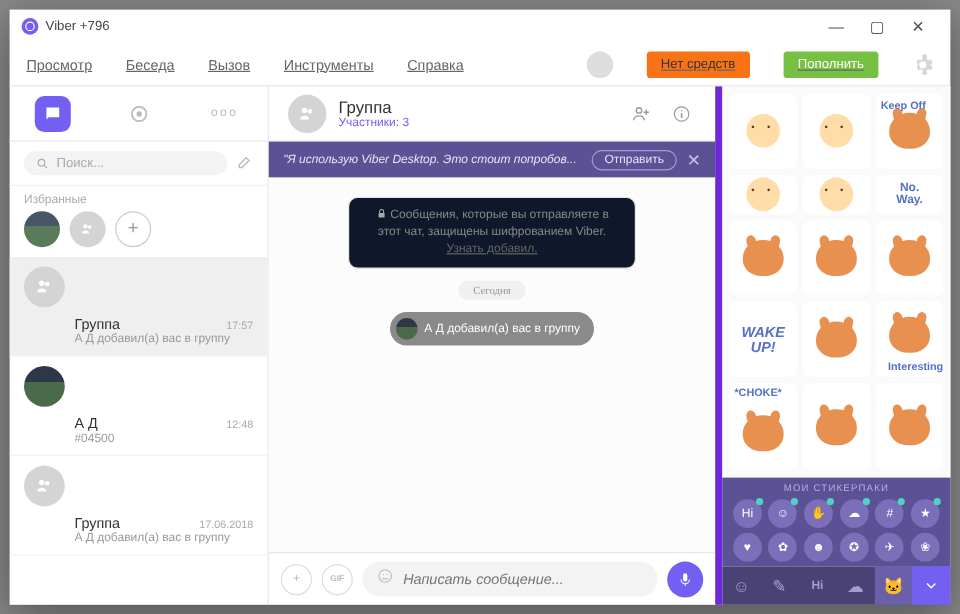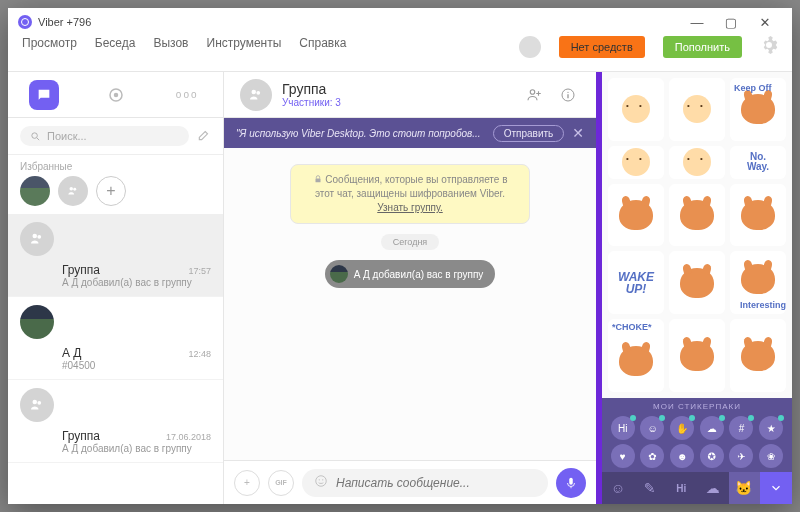--- a/index.html
+++ b/index.html
@@ -3,21 +3,21 @@
 <meta charset="utf-8">
 <style>
 * { margin: 0; padding: 0; box-sizing: border-box; font-family: -apple-system, "Segoe UI", Arial, sans-serif; }
 body { background: #888; width: 800px; height: 512px; overflow: hidden; position: relative; }
 .window { position: absolute; left: 8px; top: 8px; width: 784px; height: 496px; background: #fff; box-shadow: 0 8px 32px rgba(0,0,0,0.4); display: flex; flex-direction: column; }
 .titlebar { height: 28px; display: flex; align-items: center; padding: 0 10px; font-size: 11px; color: #444; }
 .titlebar .app-icon { width: 14px; height: 14px; background: #7360f2; border-radius: 50%; margin-right: 6px; position: relative; }
 .titlebar .app-icon::after { content: ""; position: absolute; inset: 3px; border: 1.5px solid #fff; border-radius: 50%; }
 .titlebar .spacer { flex: 1; }
 .win-btn { width: 34px; height: 24px; display: flex; align-items: center; justify-content: center; color: #555; font-size: 13px; cursor: pointer; }
-.menubar { height: 36px; display: flex; align-items: flex-start; padding: 0 14px; gap: 18px; font-size: 12px; color: #666; border-bottom: 1px solid #e6e6e6; }
+.menubar { height: 36px; display: flex; align-items: center; padding: 0 14px; gap: 28px; font-size: 12px; color: #666; border-bottom: 1px solid #e6e6e6; text-decoration: underline; }
 .menubar .spacer { flex: 1; }
 .ava-small { width: 22px; height: 22px; border-radius: 50%; background: #ddd; }
 .pill { padding: 5px 12px; border-radius: 3px; font-size: 11px; }
 .pill.grey { background: #f97316; color: #333; }
 .pill.green { background: #76c043; color: #fff; }
 .gear { width: 18px; height: 18px; color: #999; }
 .body { flex: 1; display: flex; min-height: 0; }
 
 
 .sidebar { width: 216px; border-right: 1px solid #e6e6e6; display: flex; flex-direction: column; }
@@ -51,23 +51,23 @@
 .chat-header .grp-ava { width: 32px; height: 32px; border-radius: 50%; background: #d4d4d4; display: flex; align-items: center; justify-content: center; color: #fff; }
 .chat-header .title { font-size: 14px; color: #333; }
 .chat-header .sub { font-size: 10px; color: #7360f2; }
 .chat-header .spacer { flex: 1; }
 .hdr-btn { width: 24px; height: 24px; color: #999; display: flex; align-items: center; justify-content: center; cursor: pointer; }
 .promo-bar { height: 30px; background: #5b5194; color: #e8e4f5; display: flex; align-items: center; padding: 0 12px; font-size: 10px; gap: 8px; }
 .promo-bar .txt { flex: 1; white-space: nowrap; overflow: hidden; text-overflow: ellipsis; font-style: italic; }
 .promo-btn { border: 1px solid #a59bd4; border-radius: 10px; padding: 2px 10px; font-size: 10px; cursor: pointer; }
 .promo-close { color: #c8c0e8; cursor: pointer; font-size: 14px; }
 .messages { flex: 1; background: #fcfcfc; display: flex; flex-direction: column; align-items: center; padding: 16px; gap: 10px; }
-.enc-box { background: #fef9c3; border: 1px solid #e6e6e6; border-radius: 8px; padding: 8px 14px; font-size: 10px; color: #888; text-align: center; max-width: 240px; line-height: 1.4; }
+.enc-box { background: #0f172a; border: 1px solid #e6e6e6; border-radius: 8px; padding: 8px 14px; font-size: 10px; color: #888; text-align: center; max-width: 240px; line-height: 1.4; }
 .enc-box .learn { text-decoration: underline; color: #666; cursor: pointer; font-weight: 500; }
-.date-chip { background: #f0f0f0; border-radius: 10px; padding: 3px 12px; font-size: 9px; color: #999; }
+.date-chip { background: #f0f0f0; border-radius: 10px; padding: 3px 12px; font-size: 9px; color: #999; font-family: Liberation Serif, serif; }
 .sys-msg { background: #8a8a8a; color: #fff; border-radius: 14px; padding: 5px 12px 5px 5px; font-size: 10px; display: flex; align-items: center; gap: 6px; }
 .sys-msg .sys-ava { width: 18px; height: 18px; border-radius: 50%; background: linear-gradient(#2d3748 40%, #4a6a4a 40%); }
 .composer { height: 44px; border-top: 1px solid #e6e6e6; display: flex; align-items: center; padding: 0 10px; gap: 8px; }
 .comp-btn { width: 26px; height: 26px; border-radius: 50%; border: 1px solid #ddd; display: flex; align-items: center; justify-content: center; color: #bbb; font-size: 10px; cursor: pointer; }
 .comp-input-wrap { flex: 1; background: #f3f3f3; border-radius: 16px; padding: 5px 12px; display: flex; align-items: center; gap: 8px; }
 .comp-input-wrap .smiley { color: #bbb; }
 .comp-input { flex: 1; border: none; background: transparent; outline: none; font-size: 12px; color: #666; font-style: italic; }
 .mic { width: 30px; height: 30px; border-radius: 50%; background: #7360f2; display: flex; align-items: center; justify-content: center; color: #fff; cursor: pointer; }
 
 
@@ -257,21 +257,21 @@
         <span class="promo-close">✕</span>
       </div>
 
       <div class="messages">
         <div class="enc-box">
           <svg width="10" height="10" viewBox="0 0 24 24" style="vertical-align:-1px">
               <rect x="6" y="11" width="12" height="9" rx="1" fill="#aaa"></rect>
               <path d="M8 11V8a4 4 0 018 0v3" fill="none" stroke="#aaa" stroke-width="2"></path>
             </svg>
           <span>Сообщения, которые вы отправляете в этот чат, защищены шифрованием Viber.</span><br>
-          <span class="learn">Узнать группу.</span>
+          <span class="learn">Узнать добавил.</span>
         </div>
         <div class="date-chip">Сегодня</div>
         <div class="sys-msg">
           <div class="sys-ava"></div>
           <span>А Д добавил(а) вас в группу</span>
         </div>
       </div>
 
       <div class="composer">
         <div class="comp-btn">+</div>

